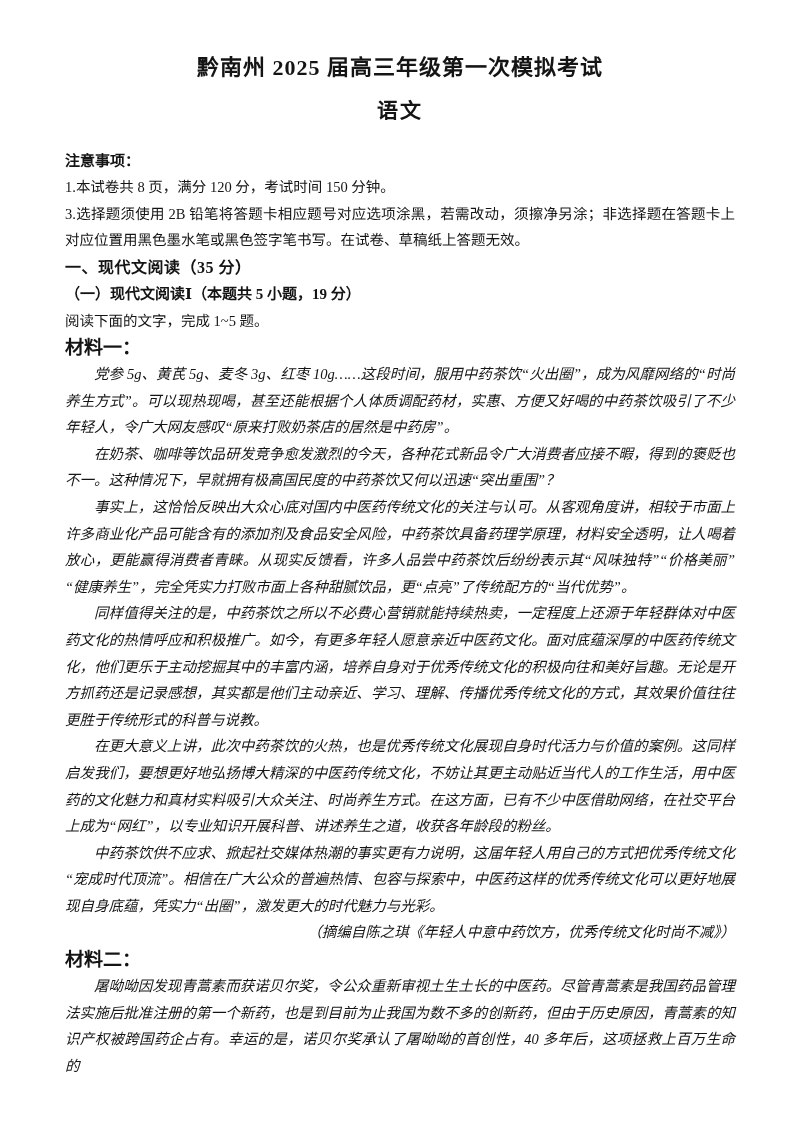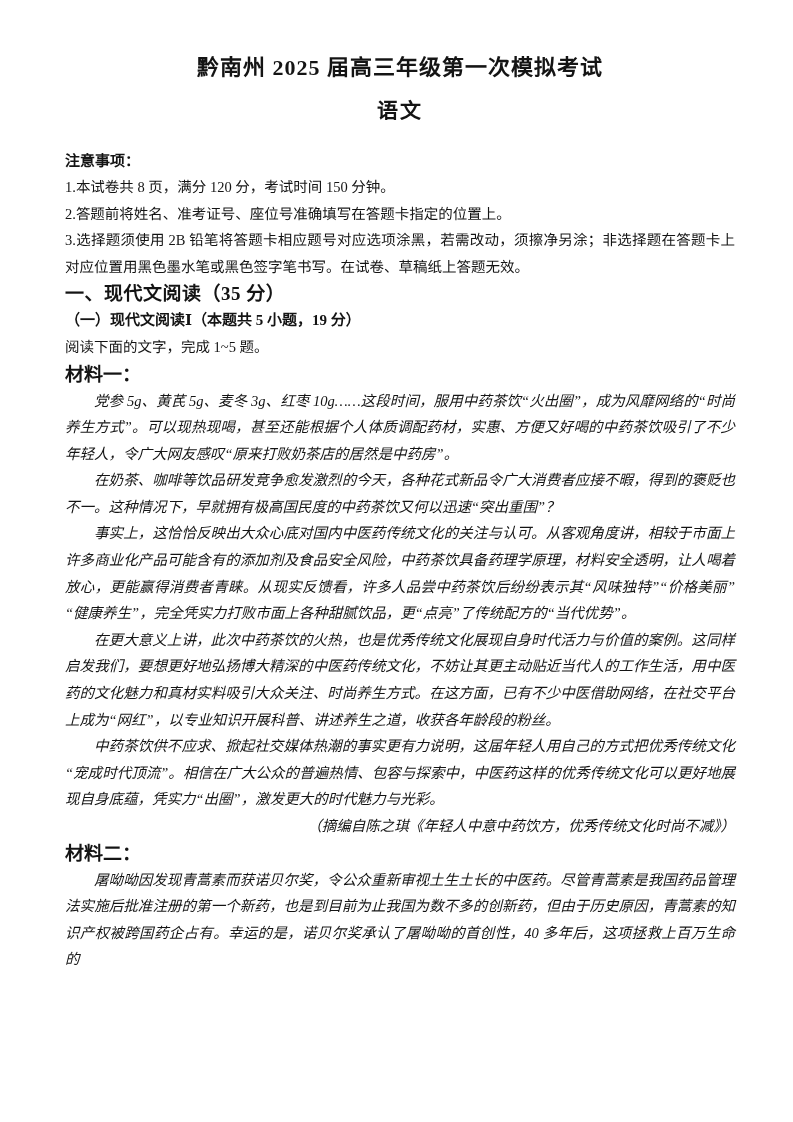--- a/index.html
+++ b/index.html
@@ -40,21 +40,21 @@
     font-weight: bold;
     line-height: 26px;
   }
   .notice-item {
     font-size: 14.5px;
     line-height: 26.5px;
     text-align: justify;
     text-justify: inter-character;
   }
   .section-heading {
-    font-size: 19px;
+    font-size: 16px;
     font-weight: bold;
     line-height: 27px;
     letter-spacing: 0.5px;
   }
   .subsection-heading {
     font-size: 15px;
     font-weight: bold;
     line-height: 27px;
   }
   .instruction {
@@ -86,31 +86,31 @@
 </head>
 <body>
 
 <div class="page">
 
   <h1 class="doc-title">黔南州 2025 届高三年级第一次模拟考试</h1>
   <h2 class="doc-subject">语文</h2>
 
   <div class="notice-heading">注意事项：</div>
   <div class="notice-item">1.本试卷共 8 页，满分 120 分，考试时间 150 分钟。</div>
-  <div class="notice-item">2.答题前将姓名、准考证号、座位号准确填写在答题卡指定的位置上。</div>
   <div class="notice-item">3.选择题须使用 2B 铅笔将答题卡相应题号对应选项涂黑，若需改动，须擦净另涂；非选择题在答题卡上对应位置用黑色墨水笔或黑色签字笔书写。在试卷、草稿纸上答题无效。</div>
 
   <div class="section-heading">一、现代文阅读（35 分）</div>
   <div class="subsection-heading">（一）现代文阅读Ⅰ（本题共 5 小题，19 分）</div>
   <div class="instruction">阅读下面的文字，完成 1~5 题。</div>
 
   <div class="material-label">材料一：</div>
   <p class="para">党参 5g、黄芪 5g、麦冬 3g、红枣 10g……这段时间，服用中药茶饮“火出圈”，成为风靡网络的“时尚养生方式”。可以现热现喝，甚至还能根据个人体质调配药材，实惠、方便又好喝的中药茶饮吸引了不少年轻人，令广大网友感叹“原来打败奶茶店的居然是中药房”。</p>
   <p class="para">在奶茶、咖啡等饮品研发竞争愈发激烈的今天，各种花式新品令广大消费者应接不暇，得到的褒贬也不一。这种情况下，早就拥有极高国民度的中药茶饮又何以迅速“突出重围”？</p>
   <p class="para">事实上，这恰恰反映出大众心底对国内中医药传统文化的关注与认可。从客观角度讲，相较于市面上许多商业化产品可能含有的添加剂及食品安全风险，中药茶饮具备药理学原理，材料安全透明，让人喝着放心，更能赢得消费者青睐。从现实反馈看，许多人品尝中药茶饮后纷纷表示其“风味独特”“价格美丽”“健康养生”，完全凭实力打败市面上各种甜腻饮品，更“点亮”了传统配方的“当代优势”。</p>
+  <p class="para">同样值得关注的是，中药茶饮之所以不必费心营销就能持续热卖，一定程度上还源于年轻群体对中医药文化的热情呼应和积极推广。如今，有更多年轻人愿意亲近中医药文化。面对底蕴深厚的中医药传统文化，他们更乐于主动挖掘其中的丰富内涵，培养自身对于优秀传统文化的积极向往和美好旨趣。无论是开方抓药还是记录感想，其实都是他们主动亲近、学习、理解、传播优秀传统文化的方式，其效果价值往往更胜于传统形式的科普与说教。</p>
   <p class="para">在更大意义上讲，此次中药茶饮的火热，也是优秀传统文化展现自身时代活力与价值的案例。这同样启发我们，要想更好地弘扬博大精深的中医药传统文化，不妨让其更主动贴近当代人的工作生活，用中医药的文化魅力和真材实料吸引大众关注、时尚养生方式。在这方面，已有不少中医借助网络，在社交平台上成为“网红”，以专业知识开展科普、讲述养生之道，收获各年龄段的粉丝。</p>
   <p class="para">中药茶饮供不应求、掀起社交媒体热潮的事实更有力说明，这届年轻人用自己的方式把优秀传统文化“宠成时代顶流”。相信在广大公众的普遍热情、包容与探索中，中医药这样的优秀传统文化可以更好地展现自身底蕴，凭实力“出圈”，激发更大的时代魅力与光彩。</p>
   <p class="attribution">（摘编自陈之琪《年轻人中意中药饮方，优秀传统文化时尚不减》）</p>
 
   <div class="material-label">材料二：</div>
   <p class="para">屠呦呦因发现青蒿素而获诺贝尔奖，令公众重新审视土生土长的中医药。尽管青蒿素是我国药品管理法实施后批准注册的第一个新药，也是到目前为止我国为数不多的创新药，但由于历史原因，青蒿素的知识产权被跨国药企占有。幸运的是，诺贝尔奖承认了屠呦呦的首创性，40 多年后，这项拯救上百万生命的</p>
 
 </div>
 
 </body></html>

